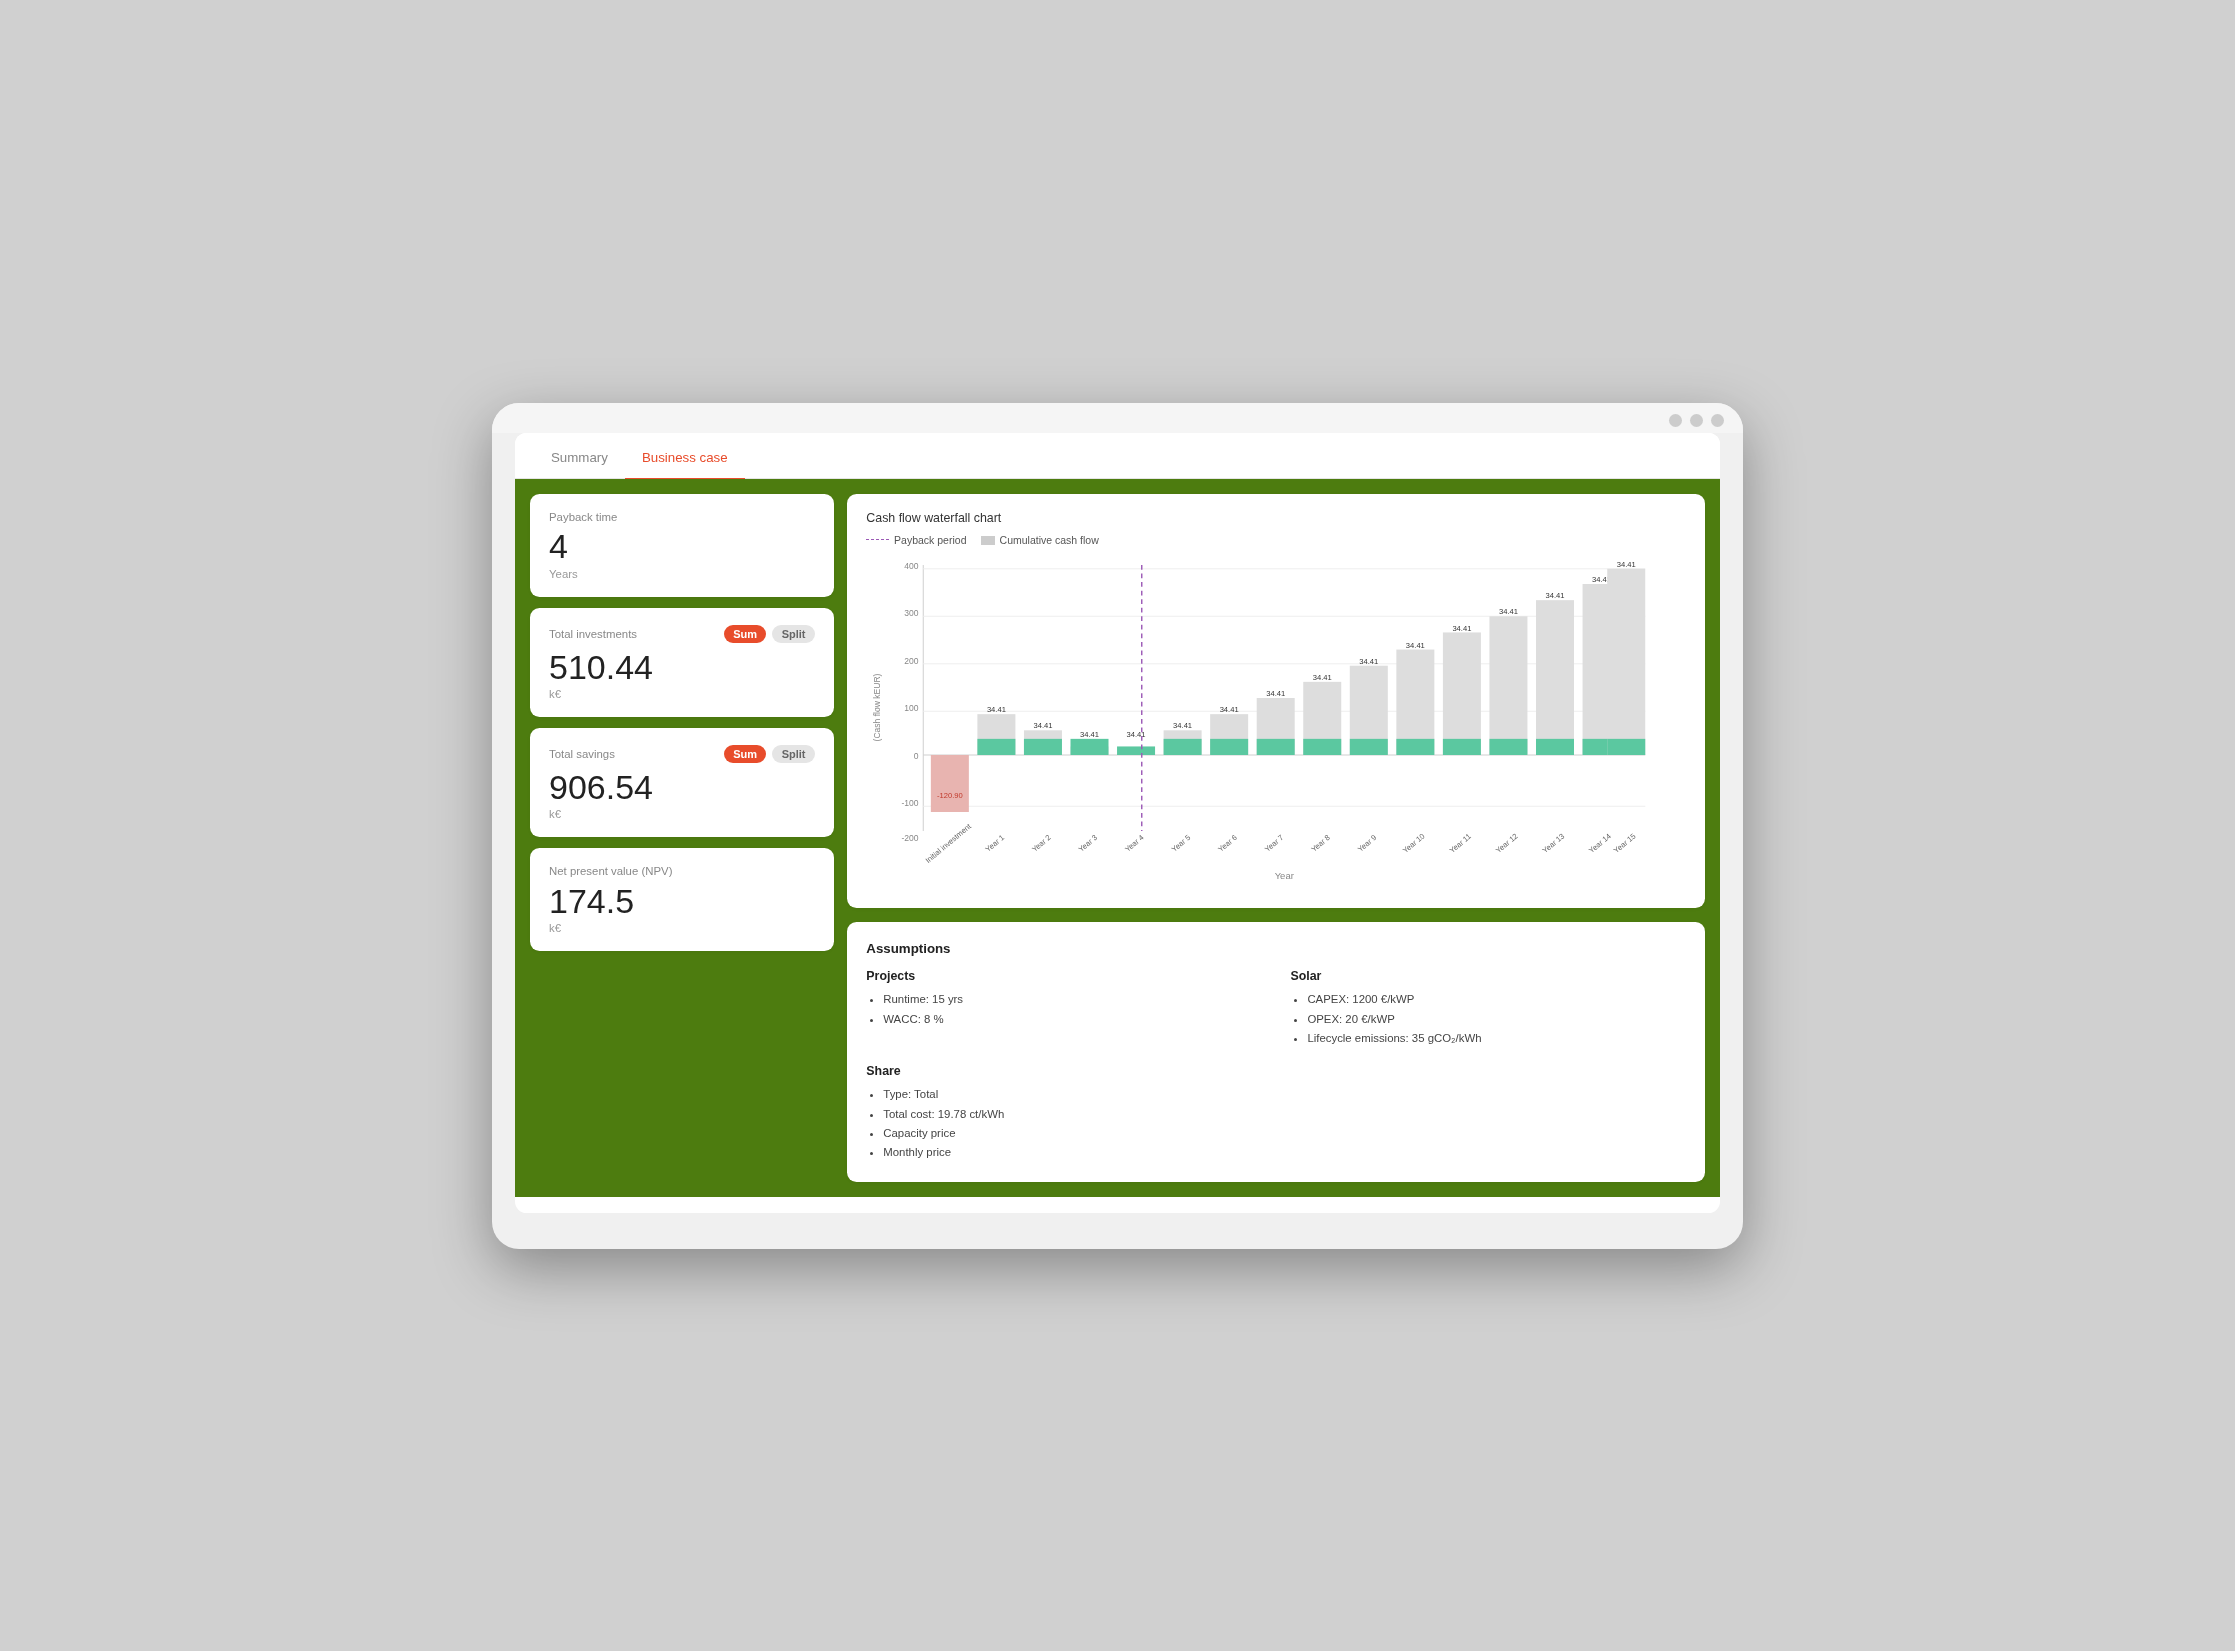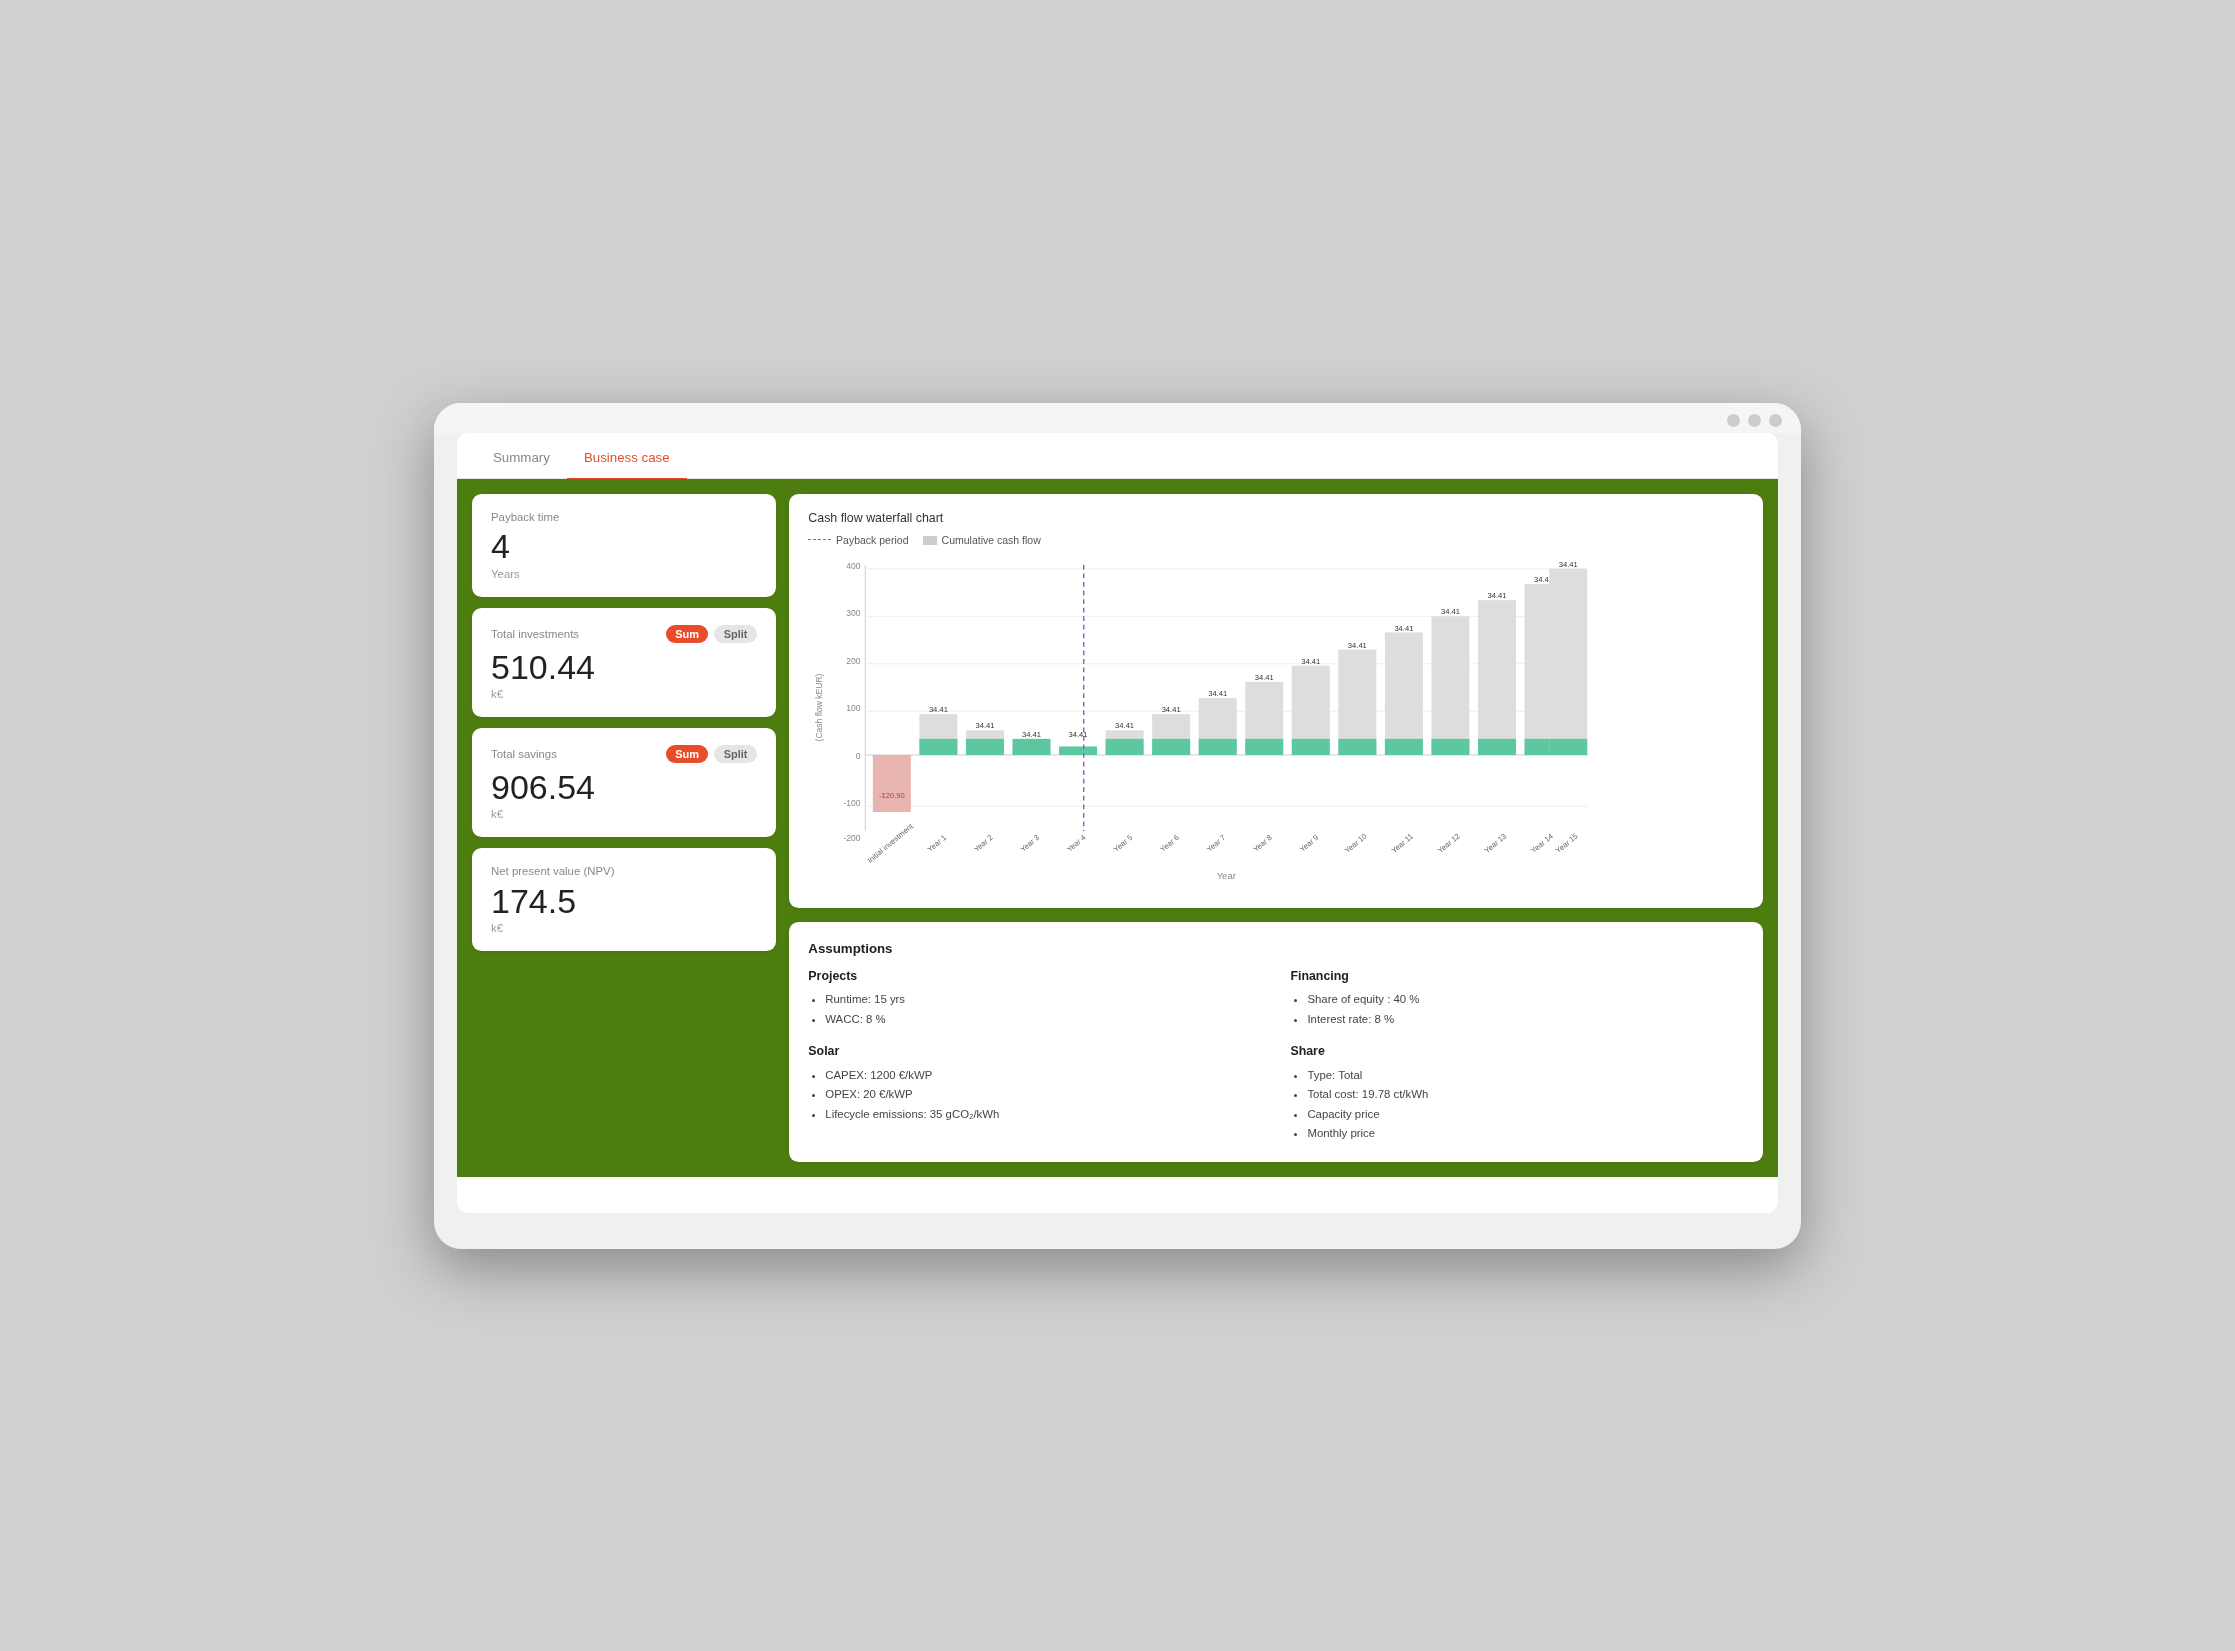--- a/index.html
+++ b/index.html
@@ -9,21 +9,21 @@
       display: flex;
       align-items: center;
       justify-content: center;
       min-height: 100vh;
       padding: 19px;
     }
     .device-frame {
       background: #f0f0f0;
       border-radius: 27px;
       box-shadow: 0 19px 57px rgba(0,0,0,0.35);
-      width: 1367px;
+      width: 1251px;
       min-height: 846px;
       overflow: hidden;
       position: relative;
     }
     .title-bar {
       display: flex;
       justify-content: flex-end;
       padding: 11.4px 19px 5.7px;
       background: #f5f5f5;
     }
@@ -374,27 +374,20 @@
           <div class="assumptions-grid">
 
             <div>
               <div class="assumption-group-title">Projects</div>
               <ul class="assumption-list">
                 <li>Runtime: 15 yrs</li>
                 <li>WACC: 8 %</li>
               </ul>
             </div>
 
-            <div>
-              <div class="assumption-group-title">Financing</div>
-              <ul class="assumption-list">
-                <li>Share of equity : 40 %</li>
-                <li>Interest rate: 8 %</li>
-              </ul>
-            </div>
 
             <div>
               <div class="assumption-group-title">Solar</div>
               <ul class="assumption-list">
                 <li>CAPEX: 1200 €/kWP</li>
                 <li>OPEX: 20 €/kWP</li>
                 <li>Lifecycle emissions: 35 gCO₂/kWh</li>
               </ul>
             </div>
 

